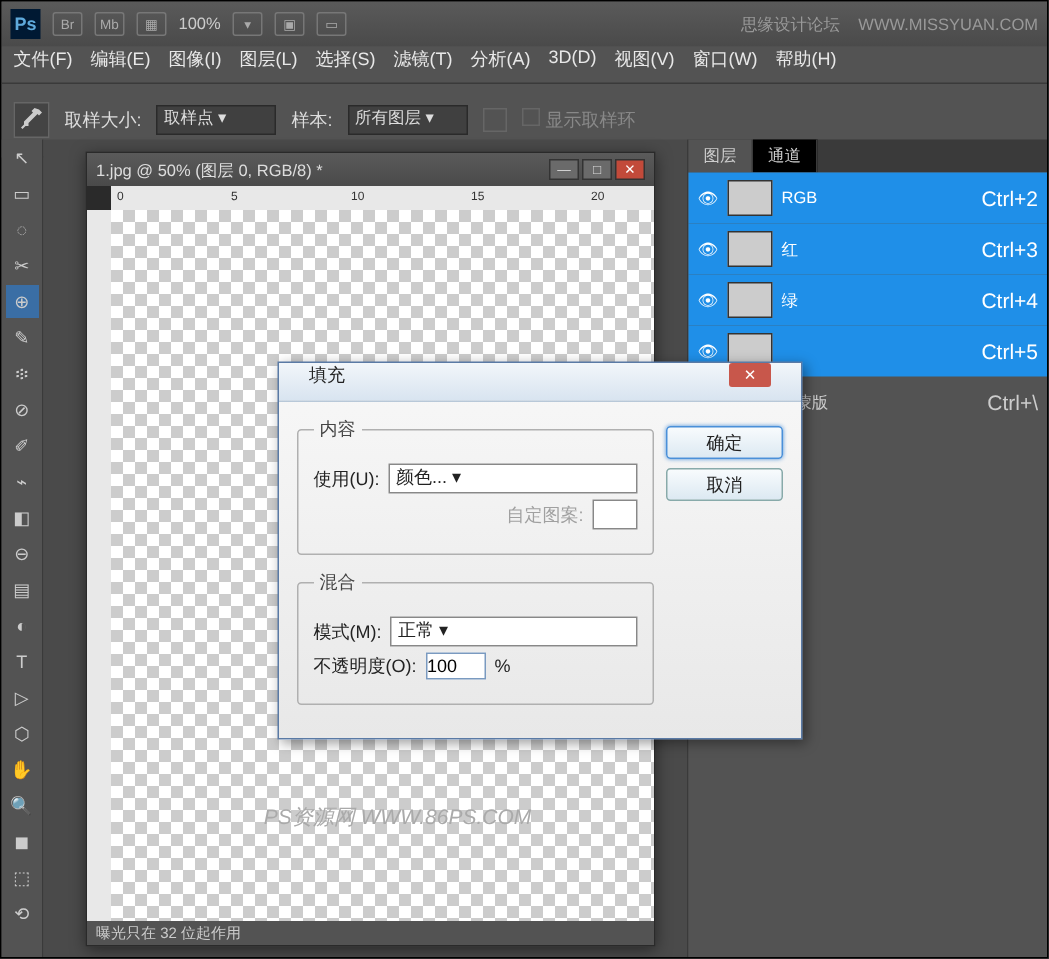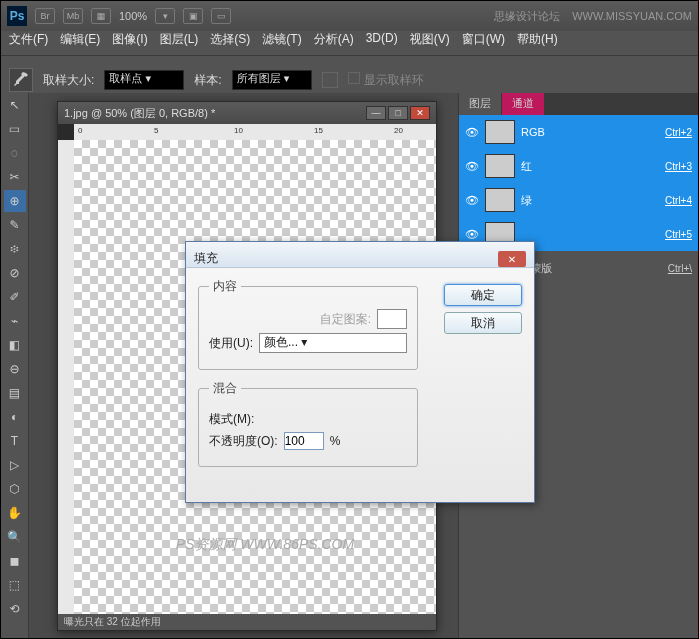--- a/index.html
+++ b/index.html
@@ -5,55 +5,55 @@
 * { margin: 0; padding: 0; box-sizing: border-box; font-family: "Microsoft YaHei", Arial, sans-serif; }
 body { width: 699px; height: 639px; background: #535353; overflow: hidden; position: relative; border: 1px solid #000; }
 .topbar { height: 30px; background: linear-gradient(#5a5a5a,#4a4a4a); display: flex; align-items: center; padding: 0 6px; gap: 8px; color: #ccc; font-size: 11px; }
 .topbar .ps-icon { width: 20px; height: 20px; background: #001933; color: #5faadc; font-weight: bold; font-size: 12px; display: flex; align-items: center; justify-content: center; border-radius: 0; }
 .topbar .sq { width: 20px; height: 16px; border: 1px solid #777; border-radius: 2px; display: flex; align-items: center; justify-content: center; font-size: 9px; color: #aaa; }
 .topbar .right { margin-left: auto; font-size: 11px; color: #999; }
 .menubar { height: 24px; background: #535353; display: flex; align-items: flex-start; padding: 0 8px; gap: 12px; color: #e8e8e8; font-size: 12px; }
 .menubar span { cursor: default; }
 .options { height: 50px; background: #535353; border-top: 1px solid #3a3a3a; border-bottom: 1px solid #3a3a3a; display: flex; align-items: center; padding: 0 8px; gap: 10px; color: #ddd; font-size: 12px; }
 .options .tool-icon { width: 24px; height: 24px; background: #444; border: 1px solid #666; display:flex;align-items:center;justify-content:center; }
-.options select, .options .select { background: #000000; color: #ddd; border: 1px solid #2a2a2a; height: 20px; font-size: 11px; padding: 0 4px; min-width: 80px; }
+.options select, .options .select { background: #404040; color: #ddd; border: 1px solid #2a2a2a; height: 20px; font-size: 11px; padding: 0 4px; min-width: 80px; }
 .options .interact-icon { width:16px; height:16px; border:1px solid #666; }
 .options .chk { width:12px;height:12px;border:1px solid #666;display:inline-block;margin-right:4px; }
 .workspace { position: absolute; top: 92px; bottom: 0; left: 0; right: 0; display: flex; }
 .toolbox { width: 28px; background: #535353; border-right: 1px solid #3a3a3a; display: flex; flex-direction: column; }
 .toolbox .tb { width: 22px; height: 22px; margin: 1px auto; display: flex; align-items: center; justify-content: center; color: #ccc; font-size: 12px; border: 1px solid transparent; }
 .toolbox .tb.active { background: #3a6ea5; }
 .docarea { flex: 1; position: relative; background: #4a4a4a; }
 .docwin { position: absolute; left: 28px; top: 8px; width: 380px; height: 530px; background: #535353; border: 1px solid #2a2a2a; box-shadow: 0 2px 10px rgba(0,0,0,0.5); }
 .docwin .titlebar { height: 22px; background: linear-gradient(#5a5a5a,#4a4a4a); display: flex; align-items: center; padding: 0 6px; color: #ddd; font-size: 11px; }
 .docwin .winbtns { margin-left: auto; display: flex; gap: 2px; }
 .docwin .winbtn { width: 20px; height: 14px; background: #6a6a6a; border: 1px solid #333; font-size: 9px; display: flex; align-items: center; justify-content: center; color: #ddd; }
 .docwin .winbtn.close { background: #c24a3a; color: #fff; }
 .docwin .canvas-wrap { position: absolute; top: 22px; left: 0; right: 0; bottom: 16px; background: #2a2a2a; }
 .docwin .ruler-h { position: absolute; top: 0; left: 16px; right: 0; height: 16px; background: #e8e8e8; font-size: 9px; color: #333; }
 .docwin .ruler-v { position: absolute; top: 16px; left: 0; bottom: 0; width: 16px; background: #e8e8e8; }
 .docwin .canvas { position: absolute; top: 16px; left: 16px; right: 0; bottom: 0; background: repeating-conic-gradient(#ccc 0% 25%, #fff 0% 50%) 0 0/16px 16px; }
 .docwin .status { position:absolute; bottom:0; left:0; right:0; height:16px; background:#535353; color:#ccc; font-size:10px; padding:1px 6px; }
 .panels { width: 240px; background: #535353; border-left: 1px solid #3a3a3a; display: flex; flex-direction: column; }
 .panel-tabs { display: flex; height: 22px; background: #3a3a3a; }
 .panel-tabs .tab { padding: 3px 10px; font-size: 11px; color: #ccc; background: #535353; border-right:1px solid #3a3a3a; }
-.panel-tabs .tab.active { background: #be185d; }
+.panel-tabs .tab.active { background: #000000; }
 .channel-list { flex: 1; background: #535353; }
 .channel { height: 34px; display: flex; align-items: center; gap: 6px; padding: 0 6px; font-size: 11px; }
 .channel.sel { background: #1f8fe8; color: #fff; }
 .channel .eye { width: 14px; height: 14px; display:flex;align-items:center;justify-content:center; }
 .channel .thumb { width: 30px; height: 24px; background: #ccc; border: 1px solid #333; }
 .channel .name { flex: 1; }
-.channel .shortcut { font-size: 10px; text-decoration: underline; }
+.channel .shortcut { font-size: 14px; }
 .channel.mask { background: transparent; color: #ccc; }
 
 .dialog { position: absolute; left: 184px; top: 240px; width: 350px; background: linear-gradient(#f8f8f8,#e8e8e8); border: 1px solid #5a7aa5; box-shadow: 2px 2px 8px rgba(0,0,0,0.4); font-size: 12px; color: #222; }
-.dialog .dlg-title { height: 26px; background: linear-gradient(#f2f6fa,#d8e4f0); display: flex; align-items: flex-end; padding: 0 8px; border-bottom: 1px solid #b8c8d8; }
+.dialog .dlg-title { height: 26px; background: linear-gradient(#f2f6fa,#d8e4f0); display: flex; align-items: flex-start; padding: 0 20px; border-bottom: 1px solid #b8c8d8; }
 .dialog .dlg-close { margin-left: auto; width: 28px; height: 16px; background: #c8574b; color: #fff; display:flex;align-items:center;justify-content:center; border-radius: 2px; font-size: 10px; }
-.dialog .dlg-body { padding: 10px 12px 25px; display: flex; gap: 26px; }
+.dialog .dlg-body { padding: 10px 12px 12px; display: flex; gap: 8px; }
 .dialog .dlg-left { flex: 1; }
 .dialog fieldset { border: 1px solid #b0b0b0; border-radius: 3px; padding: 10px 10px 12px; margin-bottom: 10px; }
 .dialog legend { padding: 0 4px; color: #444; }
 .dialog .row { display: flex; align-items: center; gap: 6px; margin: 4px 0; }
 .dialog .row label { white-space: nowrap; }
 .dialog select, .dialog .dlg-select { background: #fff; border: 1px solid #888; height: 20px; font-size: 12px; padding: 0 4px; min-width: 90px; }
 .dialog input[type=text] { width: 40px; height: 18px; border: 1px solid #7a9ac0; font-size: 12px; }
 .dialog .swatch { width: 30px; height: 20px; border: 1px solid #888; background: #fff; }
 .dialog .disabled { color: #a0a0a0; }
 .dialog .dlg-right { width: 78px; display: flex; flex-direction: column; gap: 6px; padding-top: 6px; }
@@ -204,33 +204,34 @@
 
 <div class="dialog">
   <div class="dlg-title">
     <span>填充</span>
     <div class="dlg-close">✕</div>
   </div>
   <div class="dlg-body">
     <div class="dlg-left">
       <fieldset>
         <legend>内容</legend>
+        <div class="row">
+          <label>使用(U):</label>
+          <div class="dlg-select" style="flex:1"><span>颜色...</span> ▾</div>
+        </div>
         <div class="row disabled" style="justify-content:flex-end">
           <label>自定图案:</label>
           <div class="swatch"></div>
-        </div>
-        <div class="row">
-          <label>使用(U):</label>
-          <div class="dlg-select" style="flex:1"><span>颜色...</span> ▾</div>
         </div>
       </fieldset>
       <fieldset>
         <legend>混合</legend>
         <div class="row">
           <label>模式(M):</label>
+          <div class="dlg-select" style="flex:1"><span>正常</span> ▾</div>
         </div>
         <div class="row">
           <label>不透明度(O):</label>
           <input type="text" value="100" style="">
           <span>%</span>
         </div>
       </fieldset>
     </div>
     <div class="dlg-right">
       <div class="btn primary">确定</div>

